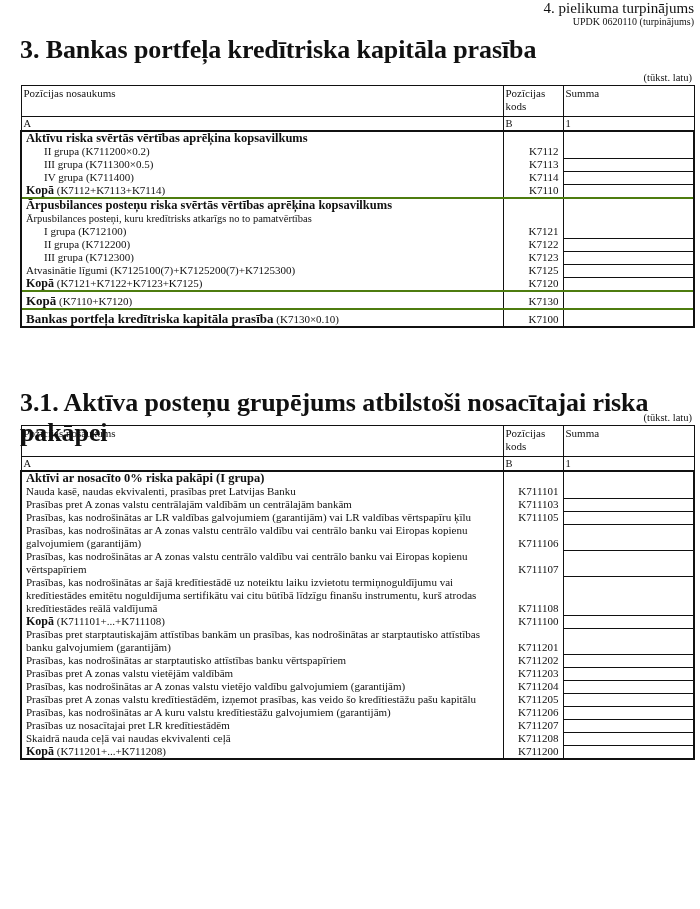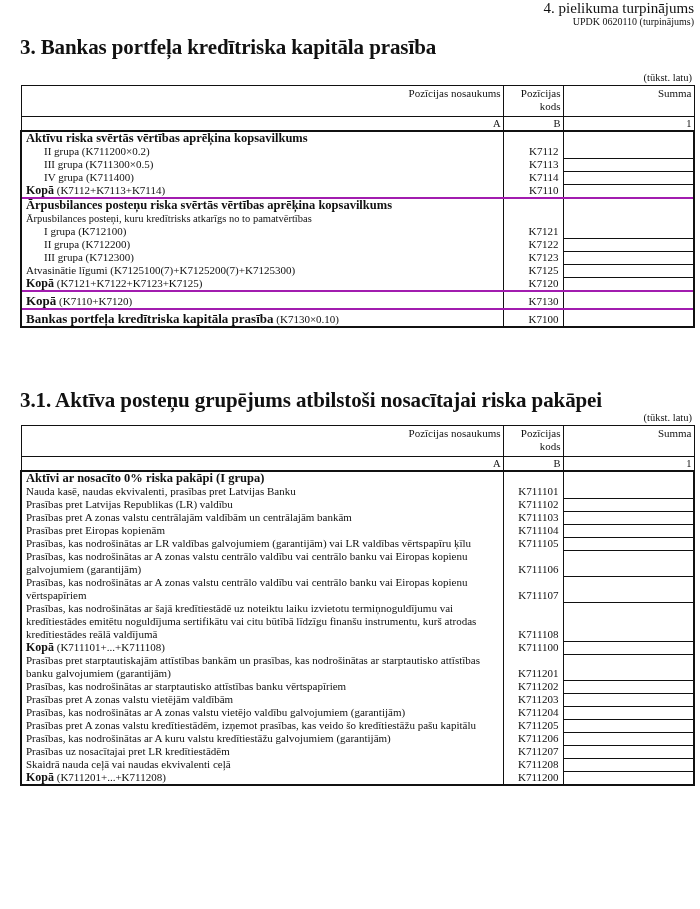--- a/index.html
+++ b/index.html
@@ -3,35 +3,35 @@
 <meta charset="utf-8">
 <style>
   html, body { margin: 0; padding: 0; background: #ffffff; }
   body {
     width: 700px; height: 909px; position: relative; overflow: hidden;
     font-family: "Liberation Serif", "DejaVu Serif", serif; color: #111;
   }
   .annex { position: absolute; right: 6px; top: 1px; text-align: right; line-height: 1; }
   .annex .a1 { font-size: 15px; margin-left: 34px; }
   .annex .a2 { font-size: 10px; margin-top: 1px; }
-  .h { position: absolute; left: 20px; font-weight: bold; font-size: 21px; letter-spacing: -0.1px; }
+  .h { position: absolute; left: 20px; font-weight: bold; font-size: 26px; letter-spacing: -0.1px; }
   .unit { position: absolute; right: 8px; font-size: 10.5px; }
   table.f {
     position: absolute; left: 20px; width: 673px; border-collapse: collapse;
     table-layout: fixed; font-size: 11px; line-height: 13px;
   }
   table.f col.c1 { width: 482px; } table.f col.c2 { width: 60px; } table.f col.c3 { width: 131px; }
-  table.f th { font-weight: normal; text-align: right; vertical-align: top; border: 1.5px solid #111; padding: 1px 2px; font-size: 11px; }
+  table.f th { font-weight: normal; text-align: left; vertical-align: top; border: 1.5px solid #111; padding: 1px 2px; font-size: 11px; }
   table.f tr.letters th { padding: 0 2px; font-size: 10.5px; border-bottom: 2.5px solid #111; }
   table.f td { padding: 0 4px; vertical-align: bottom; }
   td.name { border-left: 2px solid #111; border-right: 1.5px solid #111; }
   td.code { text-align: right; border-right: 1.5px solid #111; }
   td.sum { border-right: 2px solid #111; border-bottom: 1.5px solid #111; }
   td.sum.empty { border-bottom: none; }
-  tr.grp td { border-top: 2px solid #a21caf; }
+  tr.grp td { border-top: 2px solid #4d7c0f; }
   tr.last td { border-bottom: 2px solid #111; }
   .ghead { font-weight: bold; font-size: 12.5px; }
   .ind { padding-left: 22px !important; }
   .kopa b { font-weight: bold; font-size: 12px; font-family: Liberation Serif, serif; }
   .big b { font-size: 13px; }
 </style>
 </head>
 <body>
 
 <div class="annex">
@@ -160,32 +160,22 @@
     <td class="name ghead">Aktīvi ar nosacīto 0% riska pakāpi (I grupa)</td>
     <td class="code"></td>
         <td class="sum empty"></td>
   </tr>
   <tr>
     <td class="name">Nauda kasē, naudas ekvivalenti, prasības pret Latvijas Banku</td>
     <td class="code">K711101</td>
     <td class="sum"></td>
   </tr>
   <tr>
-    <td class="name">Prasības pret Latvijas Republikas (LR) valdību</td>
-    <td class="code">K711102</td>
-    <td class="sum"></td>
-  </tr>
-  <tr>
     <td class="name">Prasības pret A zonas valstu centrālajām valdībām un centrālajām bankām</td>
     <td class="code">K711103</td>
-    <td class="sum"></td>
-  </tr>
-  <tr>
-    <td class="name">Prasības pret Eiropas kopienām</td>
-    <td class="code">K711104</td>
     <td class="sum"></td>
   </tr>
   <tr>
     <td class="name">Prasības, kas nodrošinātas ar LR valdības galvojumiem (garantijām) vai LR valdības vērtspapīru ķīlu</td>
     <td class="code">K711105</td>
     <td class="sum"></td>
   </tr>
   <tr>
     <td class="name">Prasības, kas nodrošinātas ar A zonas valstu centrālo valdību vai centrālo banku vai Eiropas kopienu galvojumiem (garantijām)</td>
     <td class="code">K711106</td>

